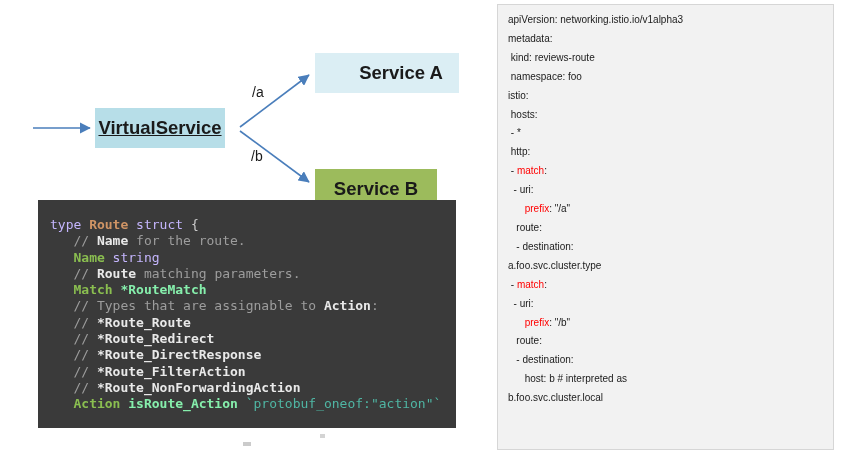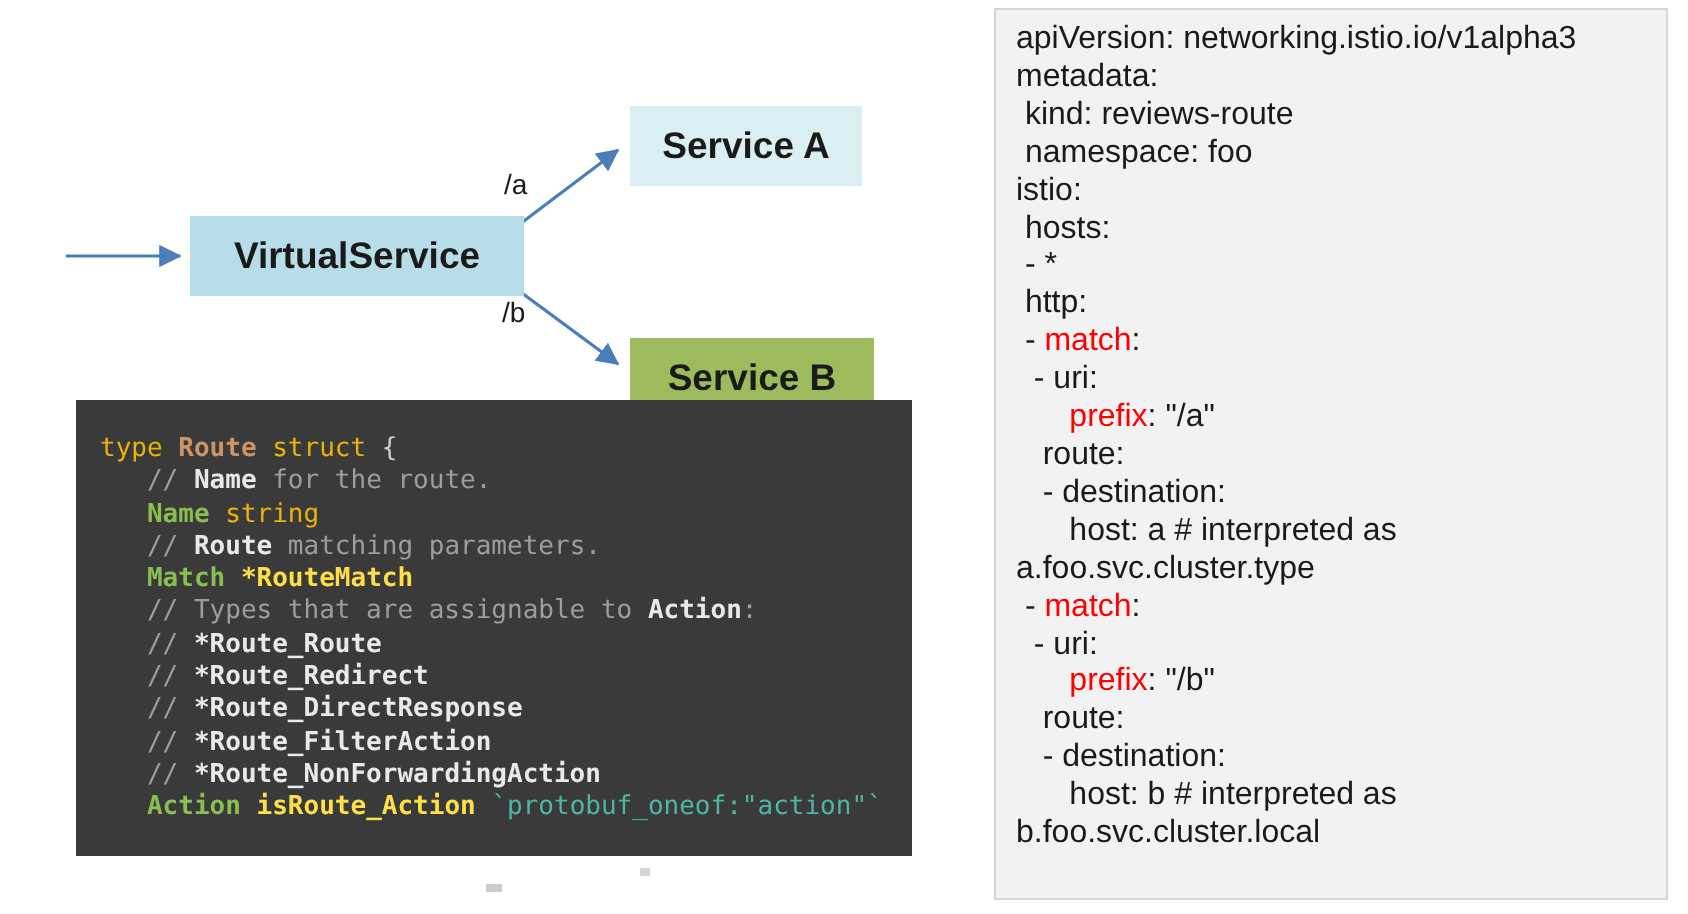--- a/index.html
+++ b/index.html
@@ -6,51 +6,51 @@
   body{
     width:844px;height:457px;position:relative;background:#ffffff;
     font-family:"Liberation Sans",sans-serif;overflow:hidden;
   }
   
   .diagram-svg{position:absolute;left:0;top:0;width:500px;height:457px;}
   .node{
     position:absolute;display:flex;align-items:center;justify-content:center;
     font-weight:bold;color:#1a1a1a;font-size:18.5px;letter-spacing:0px;
   }
-  .vs-box{left:95px;top:108px;width:167px;height:40px;background:#b7dee8;}
+  .vs-box{left:95px;top:108px;width:130px;height:40px;background:#b7dee8;text-decoration:underline;}
   .svc-a-box{left:315px;top:53px;width:116px;height:40px;background:#dbeef4;}
   .svc-b-box{left:315px;top:169px;width:122px;height:39px;background:#9cbb5c;}
   .route-label{
     position:absolute;font-size:14px;color:#1a1a1a;font-weight:normal;
   }
   .route-a{left:252px;top:84px;}
   .route-b{left:251px;top:148px;}
   
   .code-block{
     position:absolute;left:38px;top:200px;width:418px;height:228px;
     background:#3a3a3a;box-sizing:border-box;padding:17px 8px 0 12px;
     font-family:"DejaVu Sans Mono","Liberation Mono",monospace;
     font-size:13px;line-height:16.3px;white-space:pre;
   }
   .code-block .line{white-space:pre;}
-  .tk-kw{color:#eab308;}
+  .tk-kw{color:#c4b5fd;}
   .tk-kwb{color:#cf9465;font-weight:bold;}
   .tk-brace{color:#cdcdcd;}
   .tk-cm{color:#9d9d9d;}
   .tk-cmb{color:#e9e9e9;font-weight:bold;}
   .tk-ident{color:#8abe50;font-weight:bold;}
-  .tk-type{color:#fde047;font-weight:bold;}
+  .tk-type{color:#86efac;font-weight:bold;}
   .tk-str{color:#4fb6a4;}
   .tk-plain{color:#d0d0d0;}
   
   .yaml-panel{
     position:absolute;left:497px;top:4px;width:337px;height:446px;
     background:#f2f2f2;border:1px solid #d6d6d6;box-sizing:border-box;
     padding:6px 10px;
-    font-family:"Liberation Sans",sans-serif;font-size:16px;line-height:18.9px;
+    font-family:"Liberation Sans",sans-serif;font-size:10px;line-height:18.9px;
     color:#1a1a1a;
   }
   .yaml-panel .line{white-space:pre;}
   .tk-y{color:#1a1a1a;}
   .tk-red{color:#ff0000;}
   
   .artifact-1{position:absolute;left:243px;top:442px;width:8px;height:4px;background:#b5b5b5;opacity:.7;}
   .artifact-2{position:absolute;left:320px;top:434px;width:5px;height:4px;background:#c2c2c2;opacity:.7;}
 </style>
 </head>
@@ -63,21 +63,21 @@
     </marker>
   </defs>
   <line x1="33" y1="128" x2="90" y2="128" stroke="#4a7ebb" stroke-width="1.6" marker-end="url(#arrowhead)"></line>
   <line x1="240" y1="127" x2="309" y2="75" stroke="#4a7ebb" stroke-width="1.6" marker-end="url(#arrowhead)"></line>
   <line x1="240" y1="131" x2="309" y2="182" stroke="#4a7ebb" stroke-width="1.6" marker-end="url(#arrowhead)"></line>
 </svg>
 
 <div class="node vs-box" style="background: rgb(183, 222, 232);">
   <span>VirtualService</span>
 </div>
-<div class="node svc-a-box" style="background: rgb(219, 238, 244);">
+<div class="node svc-a-box" style="background: rgb(219, 238, 244); padding-left: 28px;">
   <span>Service A</span>
 </div>
 <div class="node svc-b-box" style="background: rgb(156, 187, 92);">
   <span>Service B</span>
 </div>
 <div class="route-label route-a">/a</div>
 <div class="route-label route-b">/b</div>
 
 <div class="code-block" style="background: rgb(58, 58, 58);"><div class="line"><span class="tk-kw">type </span><span class="tk-kwb">Route</span><span class="tk-kw"> struct</span><span class="tk-brace"> {</span></div><div class="line"><span class="tk-cm">   // </span><span class="tk-cmb">Name</span><span class="tk-cm"> for the route.</span></div><div class="line"><span class="tk-plain">   </span><span class="tk-ident">Name</span><span class="tk-kw"> string</span></div><div class="line"><span class="tk-cm">   // </span><span class="tk-cmb">Route</span><span class="tk-cm"> matching parameters.</span></div><div class="line"><span class="tk-plain">   </span><span class="tk-ident">Match</span><span class="tk-plain"> </span><span class="tk-type">*RouteMatch</span></div><div class="line"><span class="tk-cm">   // Types that are assignable to </span><span class="tk-cmb">Action</span><span class="tk-cm">:</span></div><div class="line"><span class="tk-cm">   // </span><span class="tk-cmb">*Route_Route</span></div><div class="line"><span class="tk-cm">   // </span><span class="tk-cmb">*Route_Redirect</span></div><div class="line"><span class="tk-cm">   // </span><span class="tk-cmb">*Route_DirectResponse</span></div><div class="line"><span class="tk-cm">   // </span><span class="tk-cmb">*Route_FilterAction</span></div><div class="line"><span class="tk-cm">   // </span><span class="tk-cmb">*Route_NonForwardingAction</span></div><div class="line"><span class="tk-plain">   </span><span class="tk-ident">Action</span><span class="tk-plain"> </span><span class="tk-type">isRoute_Action</span><span class="tk-plain"> </span><span class="tk-str">`protobuf_oneof:"action"`</span></div></div>
 
@@ -88,21 +88,20 @@
     <div class="line"><span class="tk-y"> namespace: foo</span></div>
     <div class="line"><span class="tk-y">istio:</span></div>
     <div class="line"><span class="tk-y"> hosts:</span></div>
     <div class="line"><span class="tk-y"> - *</span></div>
     <div class="line"><span class="tk-y"> http:</span></div>
     <div class="line"><span class="tk-y"> - </span><span class="tk-red">match</span><span class="tk-y">:</span></div>
     <div class="line"><span class="tk-y">  - uri:</span></div>
     <div class="line"><span class="tk-y">      </span><span class="tk-red">prefix</span><span class="tk-y">: "/a"</span></div>
     <div class="line"><span class="tk-y">   route:</span></div>
     <div class="line"><span class="tk-y">   - destination:</span></div>
-    <div class="line"><span class="tk-y">      host: a # interpreted as</span></div>
     <div class="line"><span class="tk-y">a.foo.svc.cluster.type</span></div>
     <div class="line"><span class="tk-y"> - </span><span class="tk-red">match</span><span class="tk-y">:</span></div>
     <div class="line"><span class="tk-y">  - uri:</span></div>
     <div class="line"><span class="tk-y">      </span><span class="tk-red">prefix</span><span class="tk-y">: "/b"</span></div>
     <div class="line"><span class="tk-y">   route:</span></div>
     <div class="line"><span class="tk-y">   - destination:</span></div>
     <div class="line"><span class="tk-y">      host: b # interpreted as</span></div>
     <div class="line"><span class="tk-y">b.foo.svc.cluster.local</span></div>
   </div>
 

